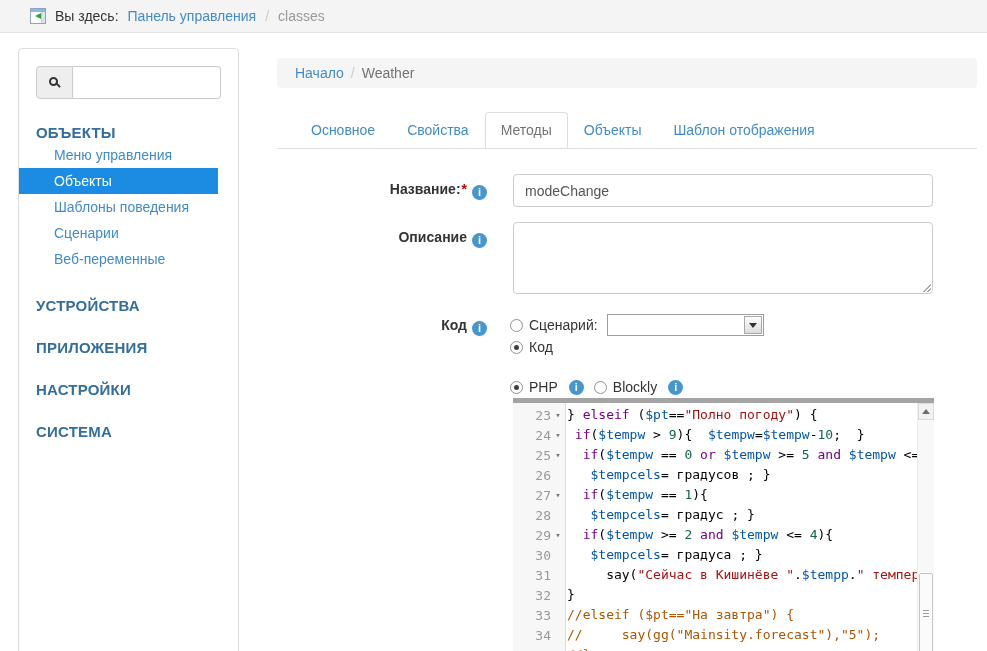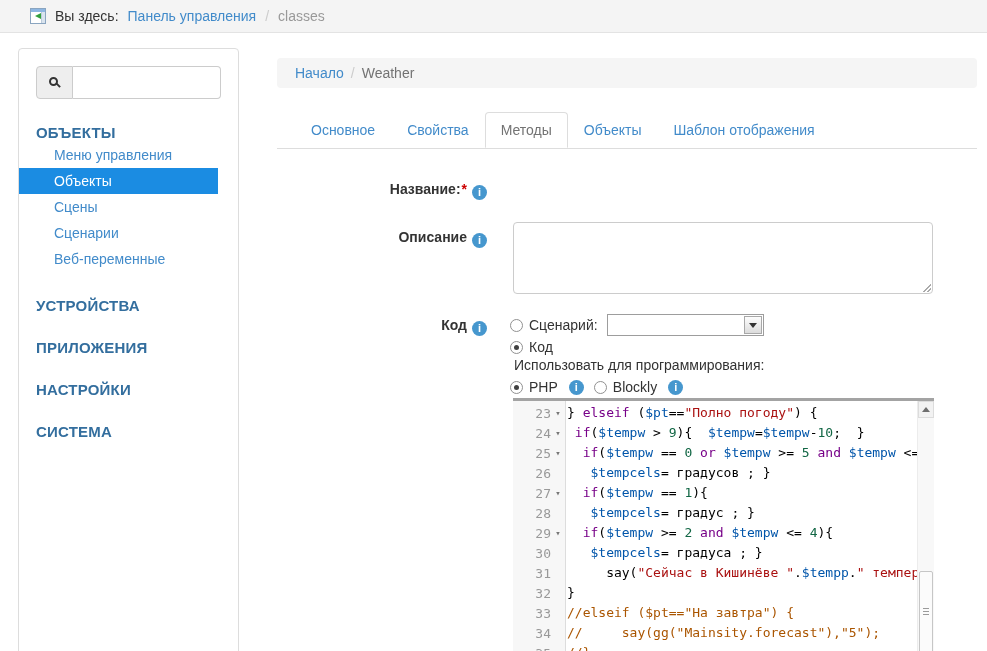--- a/index.html
+++ b/index.html
@@ -91,21 +91,21 @@
   .select .val { display:block; line-height:20px; padding-left:5px; font-size:13px; }
   .sel-btn { position:absolute; right:1px; top:1px; width:18px; height:18px;
              background:linear-gradient(#fdfdfd,#dcdcdc); border:1px solid #a8a8a8;
              display:flex; align-items:center; justify-content:center; }
   .sel-btn::after { content:""; width:0; height:0; border:4px solid transparent;
                     border-top:5px solid #333; margin-top:4px; }
   .plain-label { position:absolute; font-size:14px; color:#333; }
 
   
   .editor { position:absolute; left:513px; top:398px; width:421px; height:253px;
-            background:#fff; border-top:3px solid #a3a3a3; cursor:text;
+            background:#fff; border-top:5px solid #a3a3a3; cursor:text;
             font-family:"DejaVu Sans Mono", monospace; }
   .gutter { position:absolute; left:0; top:0; bottom:0; width:53px; background:#f7f7f7;
             border-right:1px solid #ddd; padding-top:2px; }
   .g-row { height:20px; display:flex; justify-content:flex-end; align-items:center; }
   .lnum { color:#999; font-size:13px; }
   .fold { width:14px; font-size:9px; color:#777; text-align:center; cursor:pointer; }
   .code { position:absolute; left:54px; top:0; right:17px; bottom:0; overflow:hidden;
           padding-top:2px; }
   .c-row { height:20px; line-height:20px; white-space:pre; font-size:13px; color:#000; }
   .tok-k { color:var(--tk);text-align:center; }
@@ -146,21 +146,21 @@
       <span class="search-addon">
         <span class="mag"></span>
       </span>
       <input class="search-input" value="" style="">
     </div>
     <nav class="side-nav" id="sidebar-sections">
         <div class="side-heading">ОБЪЕКТЫ</div>
         <div class="side-items">
           <div class="side-item">Меню управления</div>
           <div class="side-item selected">Объекты</div>
-          <div class="side-item">Сцены</div>
+          <div class="side-item">Шаблоны поведения</div>
           <div class="side-item">Сценарии</div>
           <div class="side-item">Веб-переменные</div>
         </div>
         <div class="side-heading">УСТРОЙСТВА</div>
         <div class="side-heading">ПРИЛОЖЕНИЯ</div>
         <div class="side-heading">НАСТРОЙКИ</div>
         <div class="side-heading">СИСТЕМА</div>
       </nav>
   </aside>
 
@@ -172,20 +172,21 @@
       <div class="tab">Основное</div>
       <div class="tab">Свойства</div>
       <div class="tab active">Методы</div>
       <div class="tab">Объекты</div>
       <div class="tab">Шаблон отображения</div>
     </div>
 
   <label class="lbl" style="top:181px">
     <span>Название:</span><span class="req">*</span><span class="info"></span>
   </label>
+  <input class="txt-input" value="modeChange" style="">
 
   <label class="lbl" style="top:229px">
     <span>Описание</span><span class="info"></span>
   </label>
   <textarea class="desc-area" style=""></textarea>
   <span class="grip"></span>
 
   <label class="lbl" style="top:317px">
     <span>Код</span><span class="info"></span>
   </label>
@@ -197,21 +198,20 @@
       <span class="val"></span>
       <span class="sel-btn"></span>
     </span>
   </div>
 
   <div class="radio-row" style="left:510px; top:339px">
     <span class="radio checked"></span>
     <span>Код</span>
   </div>
 
-  <div class="plain-label" style="left:514px; top:357px">Использовать для программирования:</div>
 
   <div class="radio-row" style="left:510px; top:379px">
     <span class="radio checked"></span>
     <span>PHP</span>
     <span class="info"></span>
     <span class="radio" style="margin-left:4px"></span>
     <span>Blockly</span>
     <span class="info"></span>
   </div>
 

